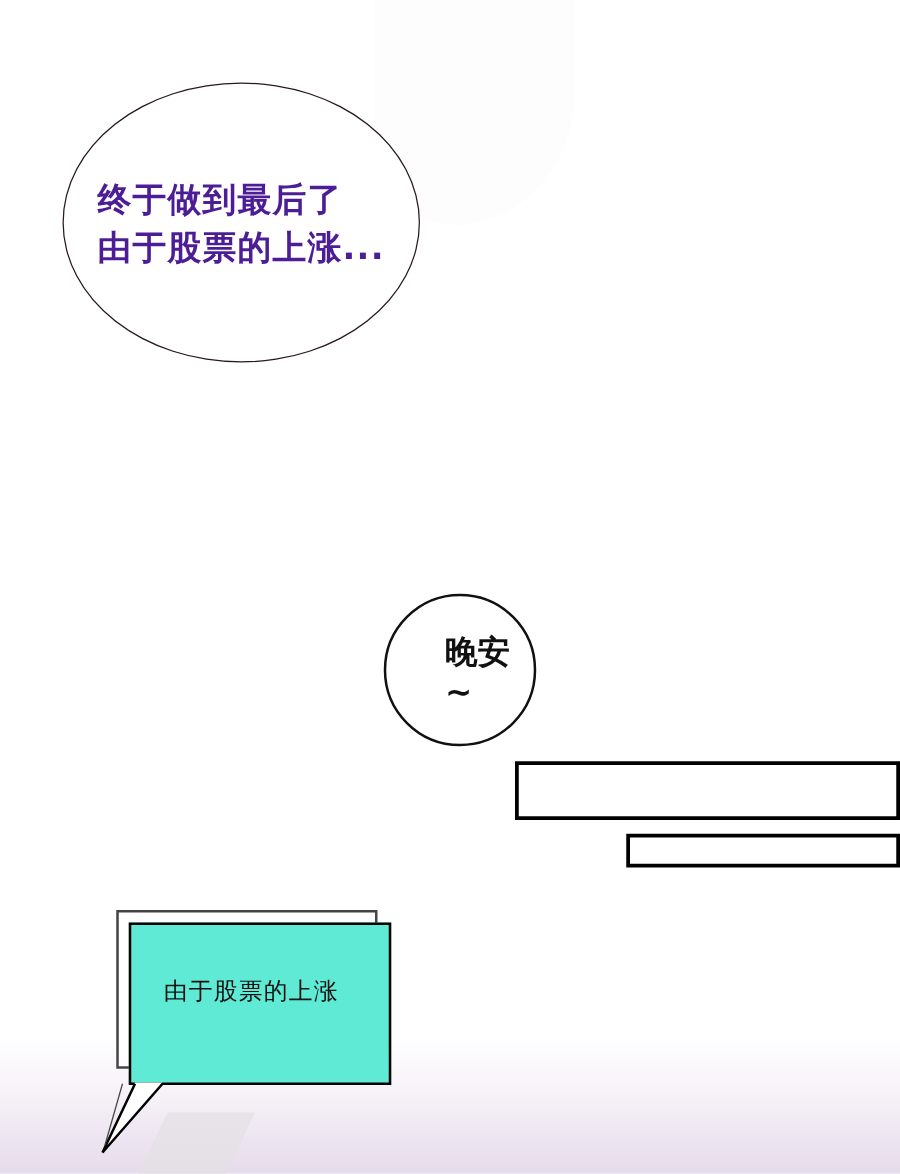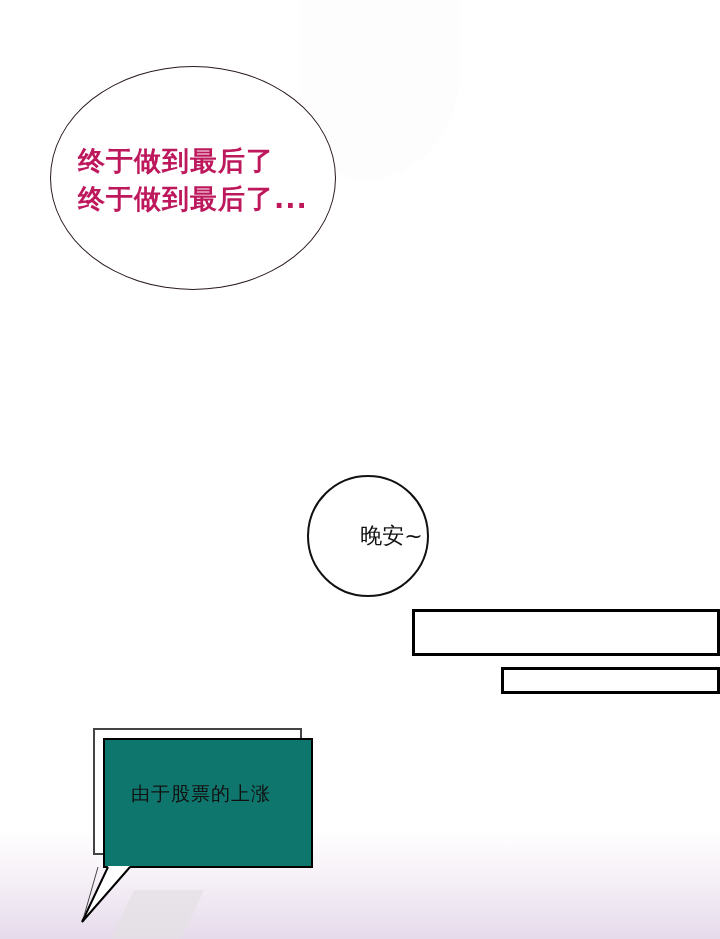--- a/index.html
+++ b/index.html
@@ -20,59 +20,59 @@
       position: absolute; left: 300px; top: 0; width: 160px; height: 180px;
       background: #fdfdfd; border-radius: 0 0 60% 40%;
     }
     .bubble-oval {
       position: absolute; left: 50px; top: 66px; width: 286px; height: 224px;
       border: 1.5px solid #2a1a1a; border-radius: 50%; background: #fff;
       box-sizing: border-box;
     }
     .bubble-oval .text {
       position: absolute; left: 27px; top: 75px;
-      font-size: 27px; font-weight: bold; line-height: 38px; color: #be185d;
+      font-size: 27px; font-weight: bold; line-height: 38px; color: #4c1d95;
       letter-spacing: 1px; white-space: nowrap;
     }
     .bubble-circle {
       position: absolute; left: 307px; top: 475px; width: 122px; height: 122px;
       border: 2px solid #111; border-radius: 50%; background: #fff; box-sizing: border-box;
       display: flex; align-items: center; justify-content: center;
     }
-    .bubble-circle .text { font-size: 22px; font-weight: normal; color: #111; padding-left: 47px; }
+    .bubble-circle .text { font-size: 26px; font-weight: bold; color: #111; padding-left: 47px; }
     .empty-box {
       position: absolute; border: 3px solid #000; background: #fff; box-sizing: border-box;
     }
     .box1 { left: 412px; top: 609px; width: 308px; height: 47px; }
     .box2 { left: 501px; top: 667px; width: 219px; height: 27px; }
     .caption-back {
       position: absolute; left: 93px; top: 728px; width: 209px; height: 127px;
       border: 2px solid #444; background: #fff; box-sizing: border-box;
     }
     .caption-front {
       position: absolute; left: 103px; top: 738px; width: 210px; height: 130px;
-      border: 2px solid #000; background: #0f766e; box-sizing: border-box;
+      border: 2px solid #000; background: #5eead4; box-sizing: border-box;
     }
     .caption-front .text {
       position: absolute; left: 26px; top: 38px;
       font-size: 19px; line-height: 30px; color: #111; white-space: nowrap; letter-spacing: 1px;
     }
     .tail { position: absolute; left: 78px; top: 864px; }
   </style>
 </head>
 <body>
 
 <div class="bg-soft"></div>
 <div class="bg-bottom"></div>
 <div class="bg-shape"></div>
 
 <div class="bubble-oval">
   <div class="text">
     <div>终于做到最后了</div>
-    <div>终于做到最后了...</div>
+    <div>由于股票的上涨...</div>
   </div>
 </div>
 
 <div class="bubble-circle">
   <span class="text">晚安~</span>
 </div>
 
 <div class="empty-box box1"></div>
 <div class="empty-box box2"></div>
 

